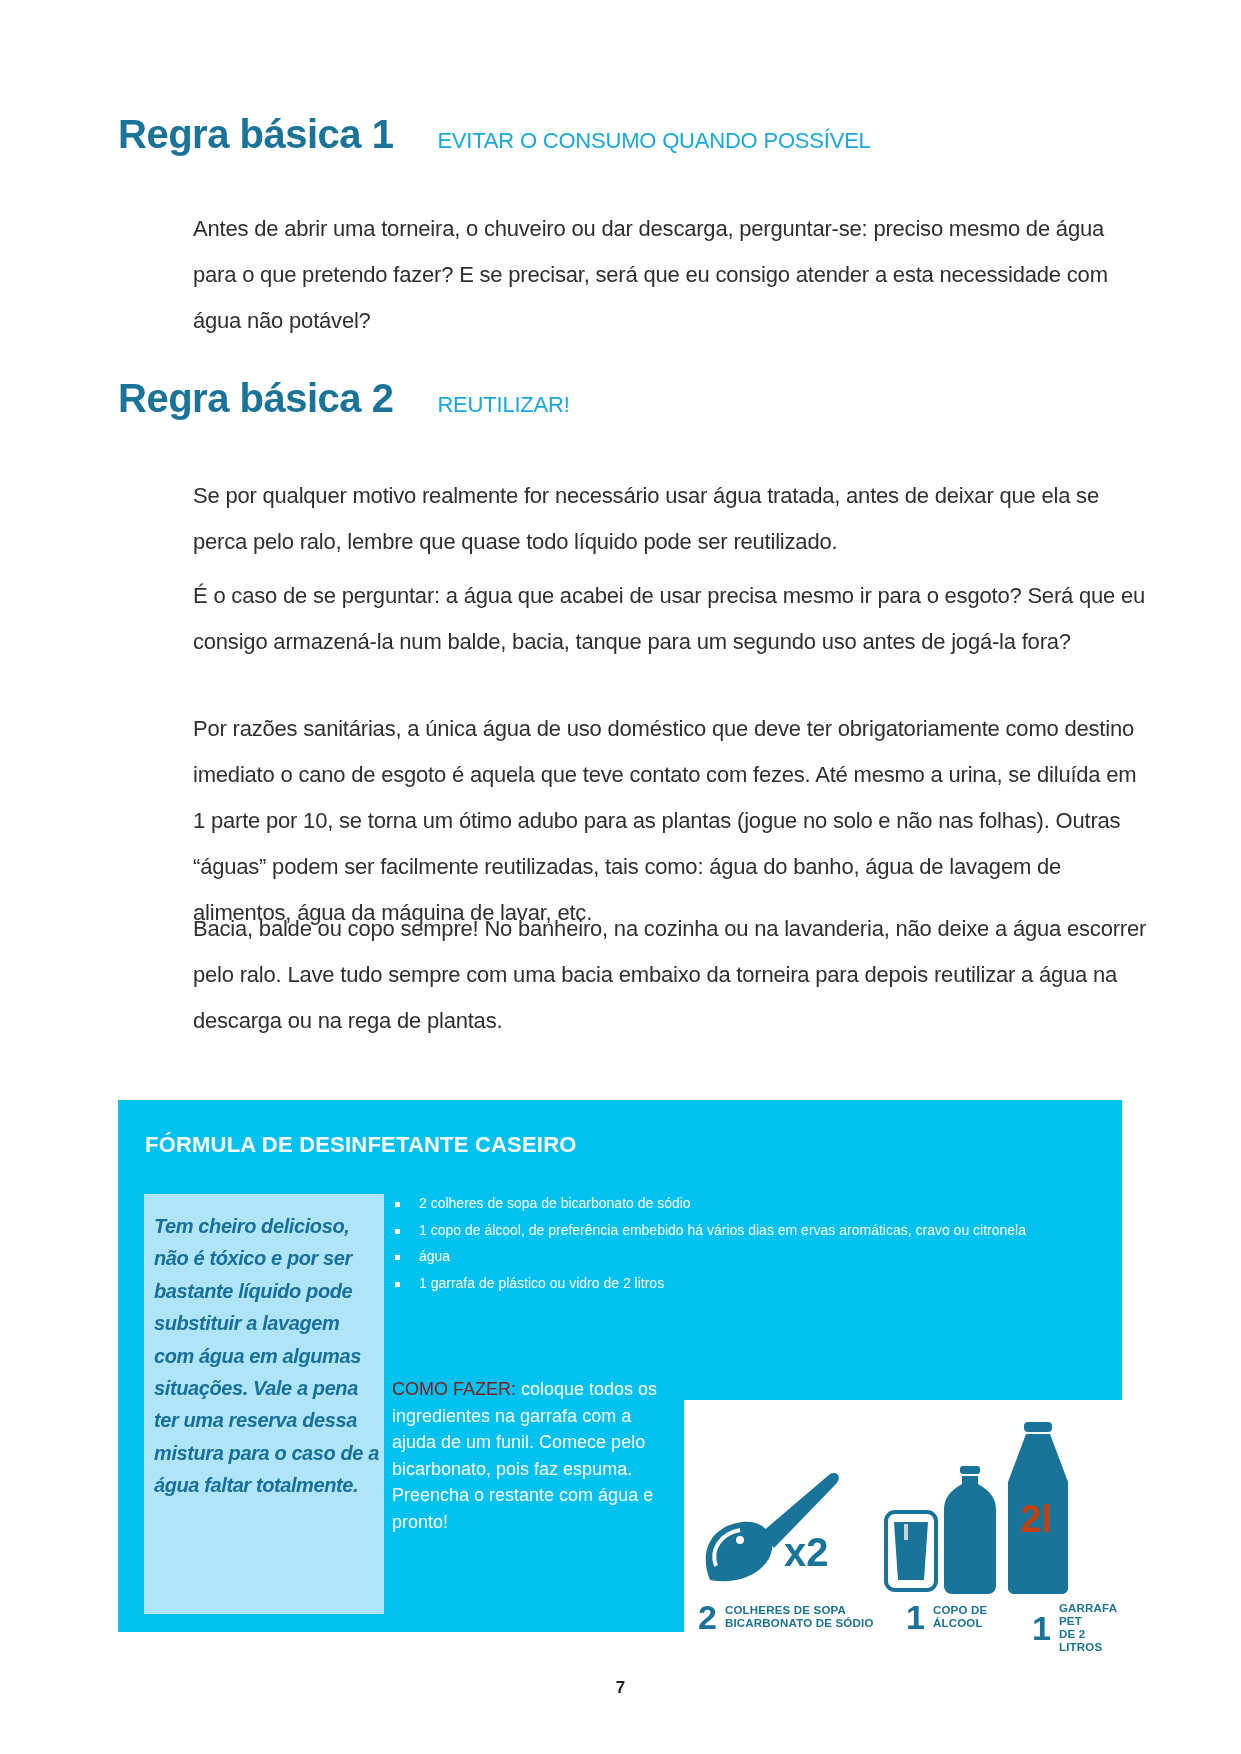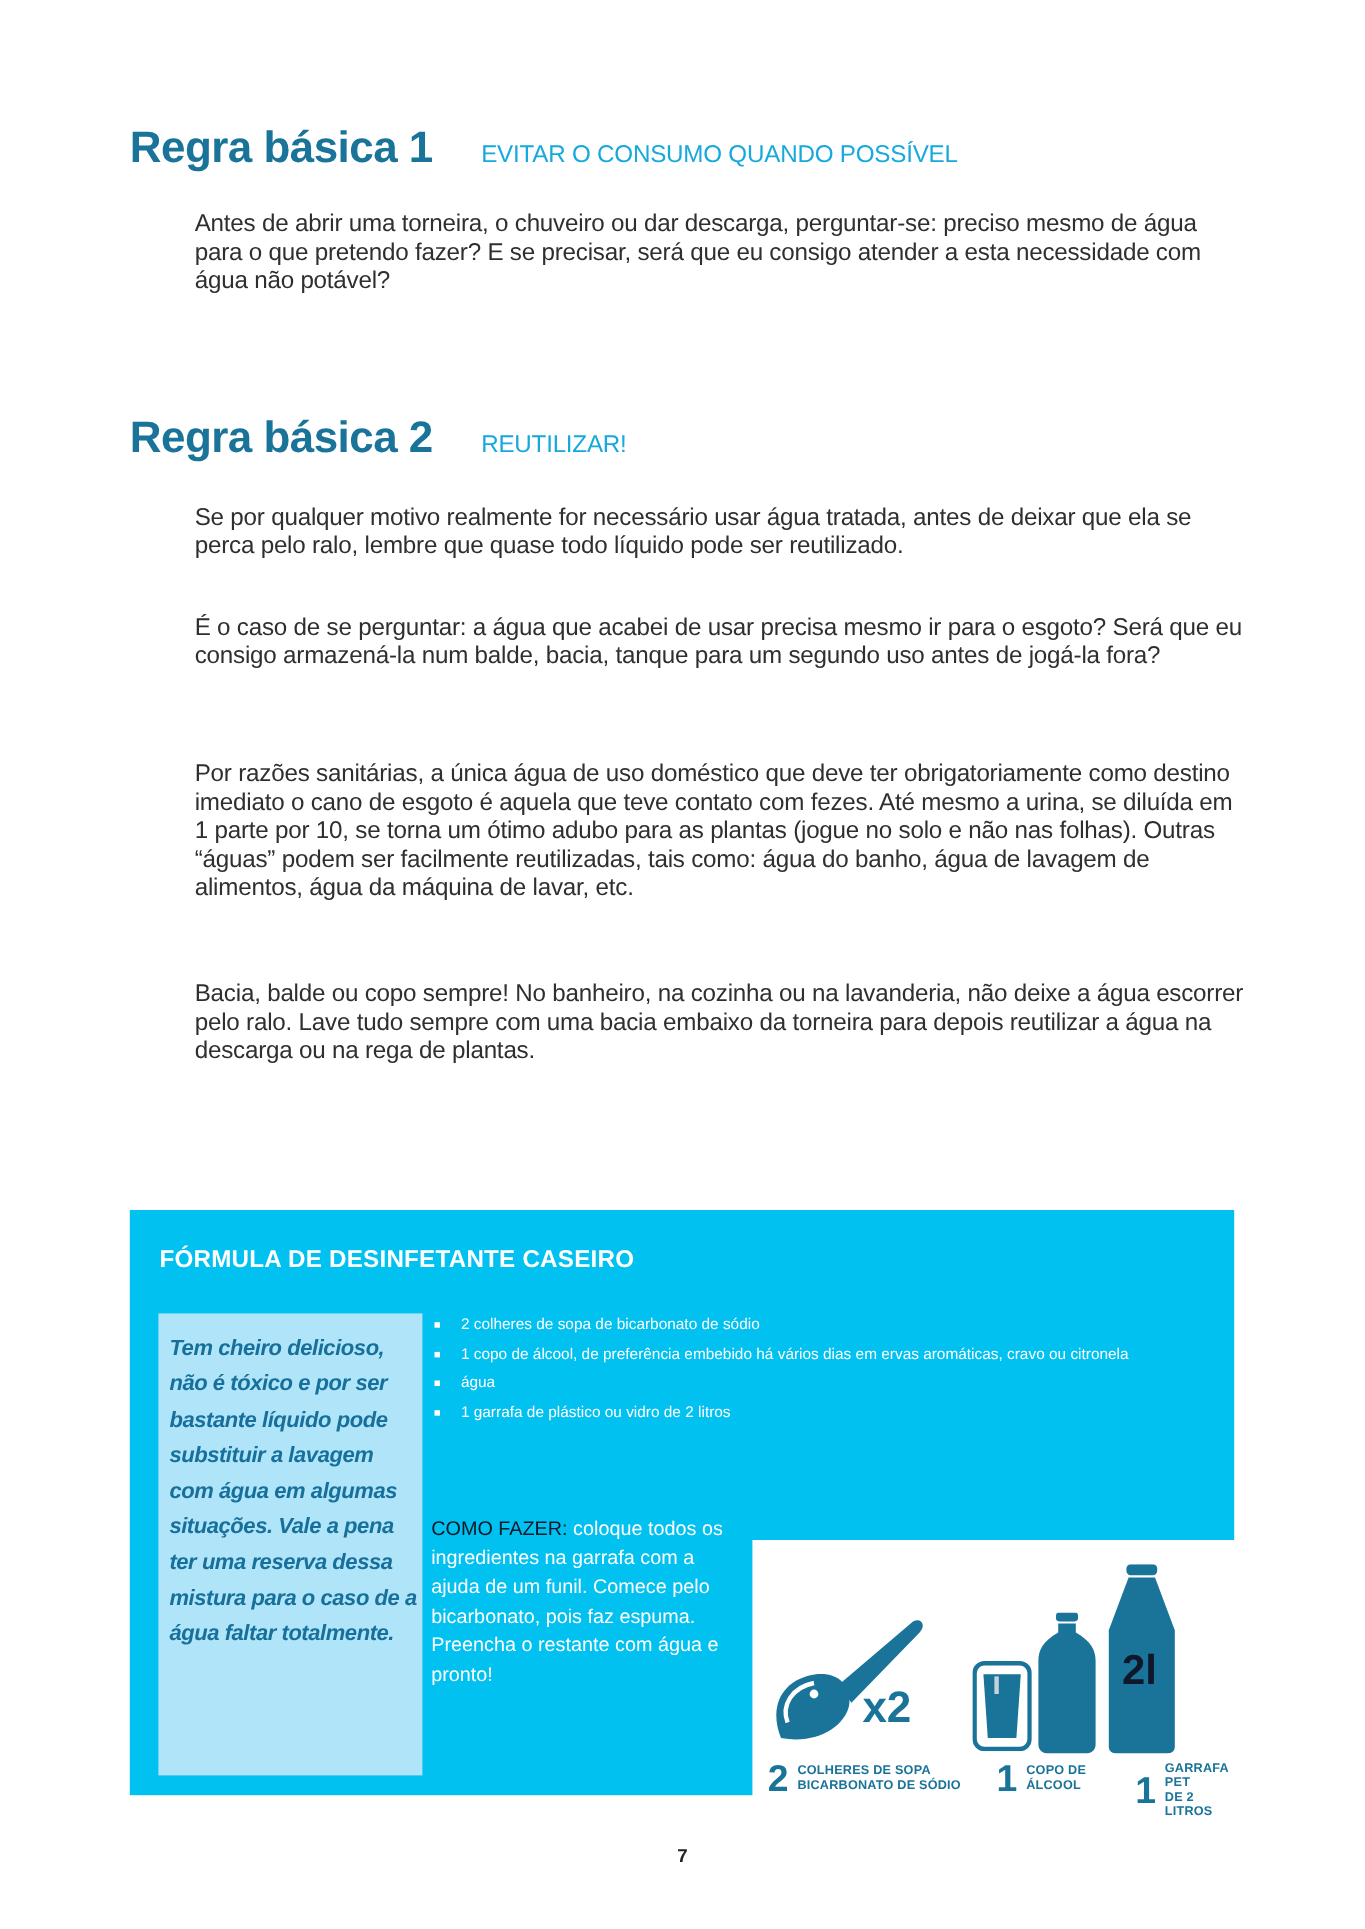--- a/index.html
+++ b/index.html
@@ -1,31 +1,31 @@
 <!DOCTYPE html>
 <html><head>
 <meta charset="utf-8">
 <style>
   html, body { margin: 0; padding: 0; background: #ffffff; }
   body { width: 1241px; height: 1754px; position: relative; font-family: "Liberation Sans", sans-serif; color: #2b2b2b; overflow: hidden; }
   .rule-head { position: absolute; left: 118px; display: flex; align-items: baseline; }
   .rule-title { font-family: "Liberation Sans", sans-serif; font-weight: bold; font-size: 40px; color: #1a7398; letter-spacing: -0.5px; }
   .rule-sub { font-family: "Liberation Sans", sans-serif; font-weight: normal; font-size: 22px; color: #18a9dc; margin-left: 44px; letter-spacing: -0.2px; }
-  .para { position: absolute; left: 177px; width: 960px; font-size: 22px; line-height: 26px; color: #2f2f2f; margin: 0; letter-spacing: -0.2px; }
+  .para { position: absolute; left: 177px; width: 960px; font-size: 22px; line-height: 46px; color: #2f2f2f; margin: 16px; letter-spacing: -0.2px; }
   .box { position: absolute; left: 118px; top: 1100px; width: 1004px; height: 532px; background: #00c1f0; }
   .box-title { position: absolute; left: 27px; top: 32px; font-size: 22px; font-weight: bold; color: #ffffff; letter-spacing: 0.2px; }
   .tip { position: absolute; left: 26px; top: 94px; width: 240px; height: 420px; background: #b0e4f8; padding: 16px 0 0 10px; box-sizing: border-box; }
   .tip p { margin: 0; font-style: italic; font-weight: bold; font-size: 20px; line-height: 32.4px; color: #16709b; letter-spacing: -0.4px; }
   .ingr { position: absolute; left: 274px; top: 90px; width: 680px; }
   .ingr-h { font-size: 18px; color: #1873a0; margin: 0; line-height: 26px; }
   .ingr ul { list-style: none; margin: 0; padding: 0; }
   .ingr li { position: relative; font-size: 14px; line-height: 26.5px; color: #ffffff; padding-left: 27px; }
   .ingr li::before { content: ""; position: absolute; left: 3px; top: 12px; width: 5px; height: 5px; background: #ffffff; }
   .how { position: absolute; left: 274px; top: 276px; width: 270px; font-size: 18px; line-height: 26.5px; color: #ffffff; margin: 0; }
-  .how .how-label { color: #0f172a; }
+  .how .how-label { color: #7f1d1d; }
   .illus { position: absolute; left: 684px; top: 1400px; width: 446px; height: 240px; background: #ffffff; }
   .ill-label { position: absolute; top: 202px; display: flex; align-items: center; }
   .ill-num { font-size: 34px; font-weight: bold; color: #1a7398; margin-right: 8px; line-height: 30px; }
   .ill-txt { font-size: 11.5px; font-weight: bold; color: #1a7398; line-height: 13px; letter-spacing: 0.2px; }
   .page-num { position: absolute; left: 0; width: 1241px; top: 1678px; text-align: center; font-size: 17px; font-weight: bold; color: #222; }
   svg { display: block; }
 </style>
 </head>
 <body>
 
@@ -78,21 +78,21 @@
 
   <svg style="position:absolute;left:258px;top:66px;" width="56" height="128" viewBox="0 0 56 128">
     <rect x="18" y="0" width="20" height="8" rx="3" fill="#1a7398"></rect>
     <path d="M20 10 L36 10 L36 18 C 50 26, 54 34, 54 44 L54 120 C 54 125, 50 128, 46 128 L10 128 C 6 128, 2 125, 2 120 L2 44 C 2 34, 6 26, 20 18 Z" fill="#1a7398"></path>
   </svg>
 
   <svg style="position:absolute;left:322px;top:22px;" width="64" height="172" viewBox="0 0 64 172">
     <rect x="18" y="0" width="28" height="10" rx="4" fill="#1a7398"></rect>
     <path d="M20 12 L44 12 L62 60 L62 166 C 62 170, 59 172, 55 172 L9 172 C 5 172, 2 170, 2 166 L2 60 Z" fill="#1a7398"></path>
   </svg>
-  <span style="position:absolute;left:336px;top:98px;font-size:38px;font-weight:bold;color:#0f172a;">2l</span>
+  <span style="position:absolute;left:336px;top:98px;font-size:38px;font-weight:bold;color:#c2410c;">2l</span>
 
   <div class="ill-label" style="left:14px;">
     <span class="ill-num">2</span>
     <span class="ill-txt"><span>COLHERES DE SOPA</span><br><span>BICARBONATO DE SÓDIO</span></span>
   </div>
   <div class="ill-label" style="left:222px;">
     <span class="ill-num">1</span>
     <span class="ill-txt"><span>COPO DE</span><br><span>ÁLCOOL</span></span>
   </div>
   <div class="ill-label" style="left:348px;">

